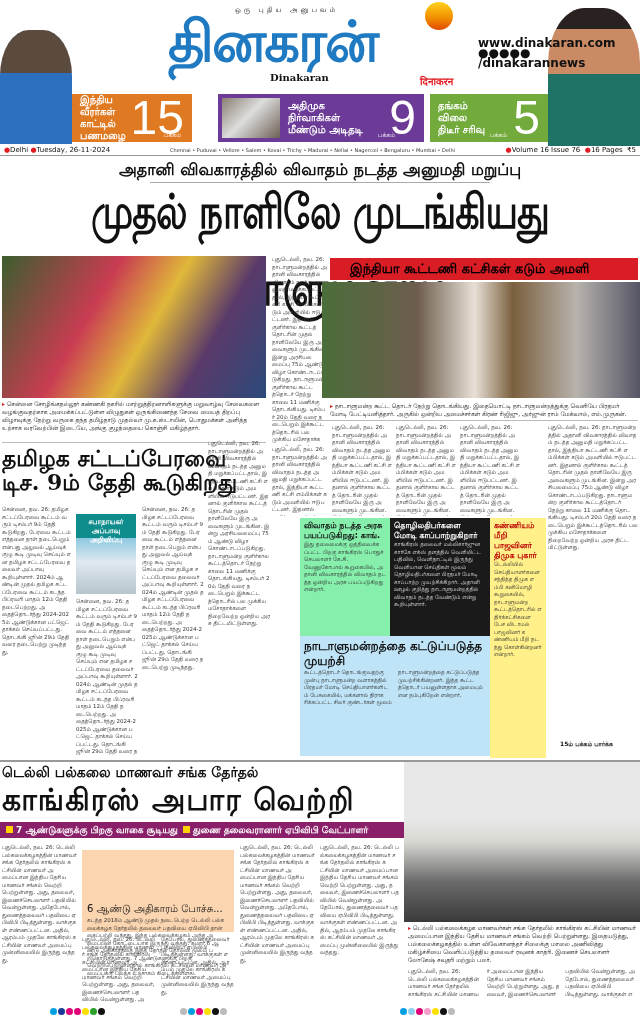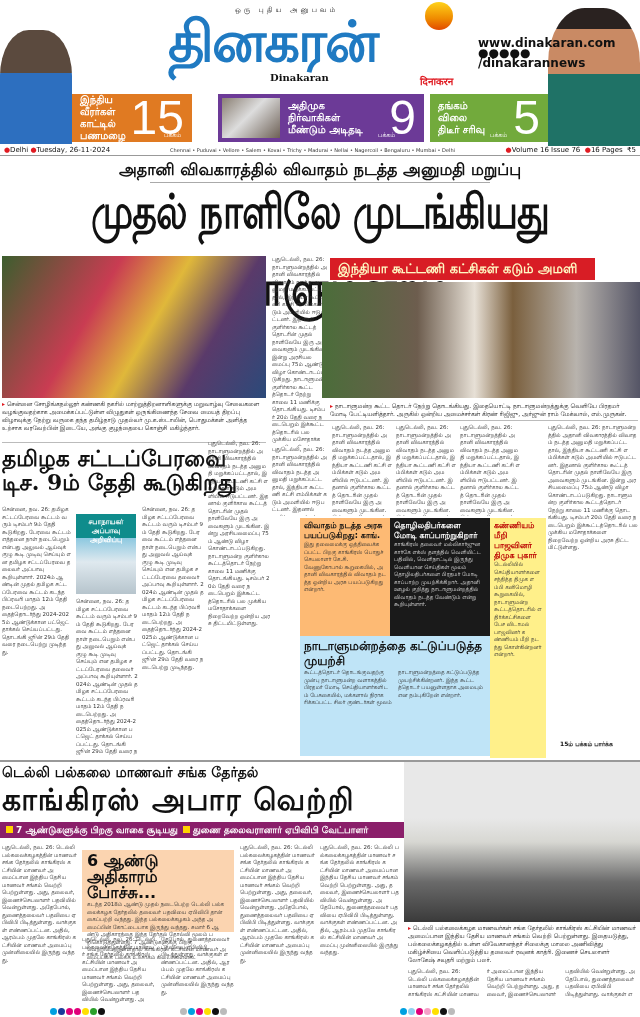--- a/index.html
+++ b/index.html
@@ -40,45 +40,45 @@
   .photo1 { left: 2px; top: 256px; width: 264px; height: 142px; background: linear-gradient(120deg, #3c5e2e, #c93c52 35%, #e0b83a 55%, #5a3a6a 75%, #2b4a7a); }
   .cap { font-size: 6px; line-height: 8px; color: #222; }
   .cap1 { left: 2px; top: 400px; width: 264px; }
   .cap1::before, .cap2::before, .cap3::before { content: "▸ "; color: #e01b22; }
   .sub2 { left: 0px; top: 446px; width: 268px; font-family: "DejaVu Serif", serif; font-weight: bold; font-size: 22px; line-height: 24px; padding-left: 2px; }
   .hr { border-top: 1px solid #bbb; }
 
   .body-text { font-size: 5.5px; line-height: 7.5px; color: #333; overflow: hidden; word-break: break-all; }
   .col { position: absolute; }
 
-  .redbar { left: 330px; top: 258px; width: 265px; height: 22px; background: #d81d25; color: #fef9c3; font-size: 13px; font-weight: bold; line-height: 22px; padding-left: 8px; }
+  .redbar { left: 330px; top: 258px; width: 308px; height: 22px; background: #d81d25; color: #000000; font-size: 13px; font-weight: bold; line-height: 22px; padding-left: 20px; }
   .photo2 { left: 322px; top: 282px; width: 318px; height: 116px; background: linear-gradient(90deg, #4b6d3a, #6d5d4e 30%, #e7e0d6 48%, #7a5f3d 60%, #b8b3ad 80%, #556); }
   .cap2 { left: 330px; top: 402px; width: 308px; }
 
   .box { position: absolute; top: 518px; height: 118px; padding: 3px 4px; }
   .box h4 { font-size: 8px; line-height: 10px; font-weight: bold; }
-  .box-blue { left: 300px; width: 90px; background: #fdba74; }
+  .box-blue { left: 300px; width: 90px; background: #86efac; }
   .box-black { left: 390px; width: 100px; background: #1a1a1a; color: #fff; }
   .box-black .body-text { color: #ddd; }
   .box-yellow { left: 490px; width: 56px; background: #fff08a; height: 240px; }
   .box-yellow h4 { color: #b00; }
   .box-blue2 { position: absolute; left: 300px; top: 636px; width: 190px; height: 120px; background: #bfe4f7; padding: 3px 4px; }
   .box-blue2 h4 { font-size: 12px; font-weight: bold; }
 
   .inset { left: 76px; top: 514px; width: 60px; height: 80px; background: linear-gradient(#0f8c8c 0 30%, #8cc8e0 30%, #dfe9ef 60%, #b6c4cc); color: #fff; font-size: 7px; text-align: center; padding-top: 4px; line-height: 9px; font-weight: bold; }
 
   
   .k2 { left: 2px; top: 764px; font-size: 14px; font-weight: bold; }
   .h2 { left: 2px; top: 782px; font-family: "DejaVu Serif", serif; font-weight: bold; font-size: 30px; line-height: 36px; letter-spacing: 1px; }
   .purple { left: 0; top: 822px; width: 404px; height: 16px; background: #8a1f6a; color: #fff; font-size: 9px; font-weight: bold; line-height: 16px; padding-left: 4px; }
   .ybul { display: inline-block; width: 7px; height: 7px; background: #ffd200; margin: 0 3px 0 2px; }
   .photo3 { left: 404px; top: 762px; width: 236px; height: 160px; background: linear-gradient(#e8e8e8 0 35%, #d7d7d2 50%, #6a6a6a 75%, #3a3a3a); }
   .cap3 { left: 408px; top: 924px; width: 230px; }
   .box-peach { position: absolute; left: 82px; top: 850px; width: 152px; height: 82px; background: #fbd4b0; padding: 3px 5px; }
-  .box-peach h4 { font-size: 16px; font-weight: bold; line-height: 16px; }
+  .box-peach h4 { font-size: 10px; font-weight: normal; line-height: 16px; margin-top: 48px; }
 
   .reg { top: 1008px; height: 8px; display: flex; gap: 1px; }
   .reg span { width: 7px; height: 7px; border-radius: 50%; }
 </style>
 </head>
 <body>
 
 <div class="abs person man"></div>
 <div class="abs person woman"></div>
 <div class="abs tagline">ஒரு புதிய அனுபவம்</div>

